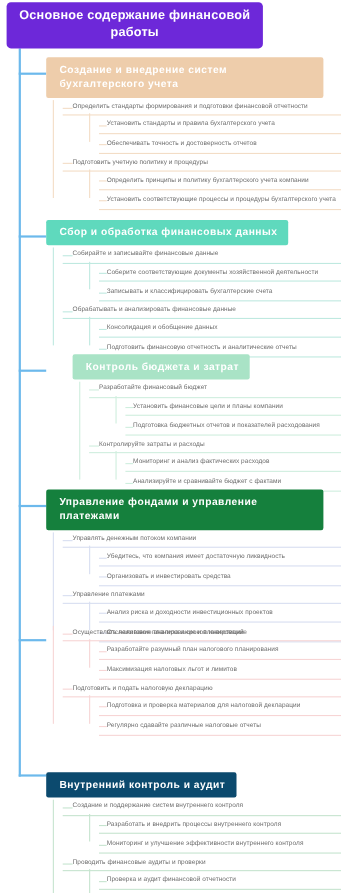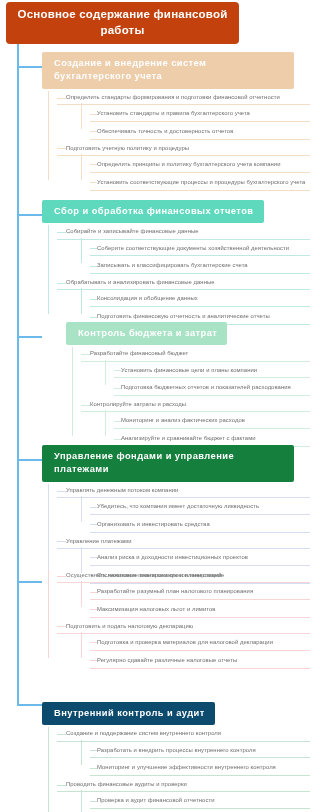--- a/index.html
+++ b/index.html
@@ -17,21 +17,21 @@
     background: #ffffff;
   }
 
   
   .title-bar {
     position: absolute;
     left: 6px;
     top: 2px;
     width: 233px;
     height: 42px;
-    background: #c2410c;
+    background: #6d28d9;
     border-radius: 4px;
     display: flex;
     align-items: center;
     justify-content: center;
     padding: 0 10px;
     z-index: 5;
   }
   .title-bar .title-text {
     color: #ffffff;
     font-size: 11.5px;
@@ -172,21 +172,21 @@
           <div class="children3" style="--line: #f3ddc6;">
             <div class="node3">Установить стандарты и правила бухгалтерского учета</div>
             <div class="node3">Обеспечивать точность и достоверность отчетов</div>
           </div>
           <div class="node2">Подготовить учетную политику и процедуры</div>
           <div class="children3" style="--line: #f3ddc6;">
             <div class="node3">Определить принципы и политику бухгалтерского учета компании</div>
             <div class="node3">Установить соответствующие процессы и процедуры бухгалтерского учета</div>
           </div>
         </div></div>
-      <div class="branch" style="top: 200px;"><div class="stub"></div><div class="branch-header" style="background: rgb(95, 217, 189);">Сбор и обработка финансовых отчетов</div><div class="subtree" style="--line: #bfe9e0;">
+      <div class="branch" style="top: 200px;"><div class="stub"></div><div class="branch-header" style="background: rgb(95, 217, 189);">Сбор и обработка финансовых данных</div><div class="subtree" style="--line: #bfe9e0;">
           <div class="node2">Собирайте и записывайте финансовые данные</div>
           <div class="children3" style="--line: #bfe9e0;">
             <div class="node3">Соберите соответствующие документы хозяйственной деятельности</div>
             <div class="node3">Записывать и классифицировать бухгалтерские счета</div>
           </div>
           <div class="node2">Обрабатывать и анализировать финансовые данные</div>
           <div class="children3" style="--line: #bfe9e0;">
             <div class="node3">Консолидация и обобщение данных</div>
             <div class="node3">Подготовить финансовую отчетность и аналитические отчеты</div>
           </div>

